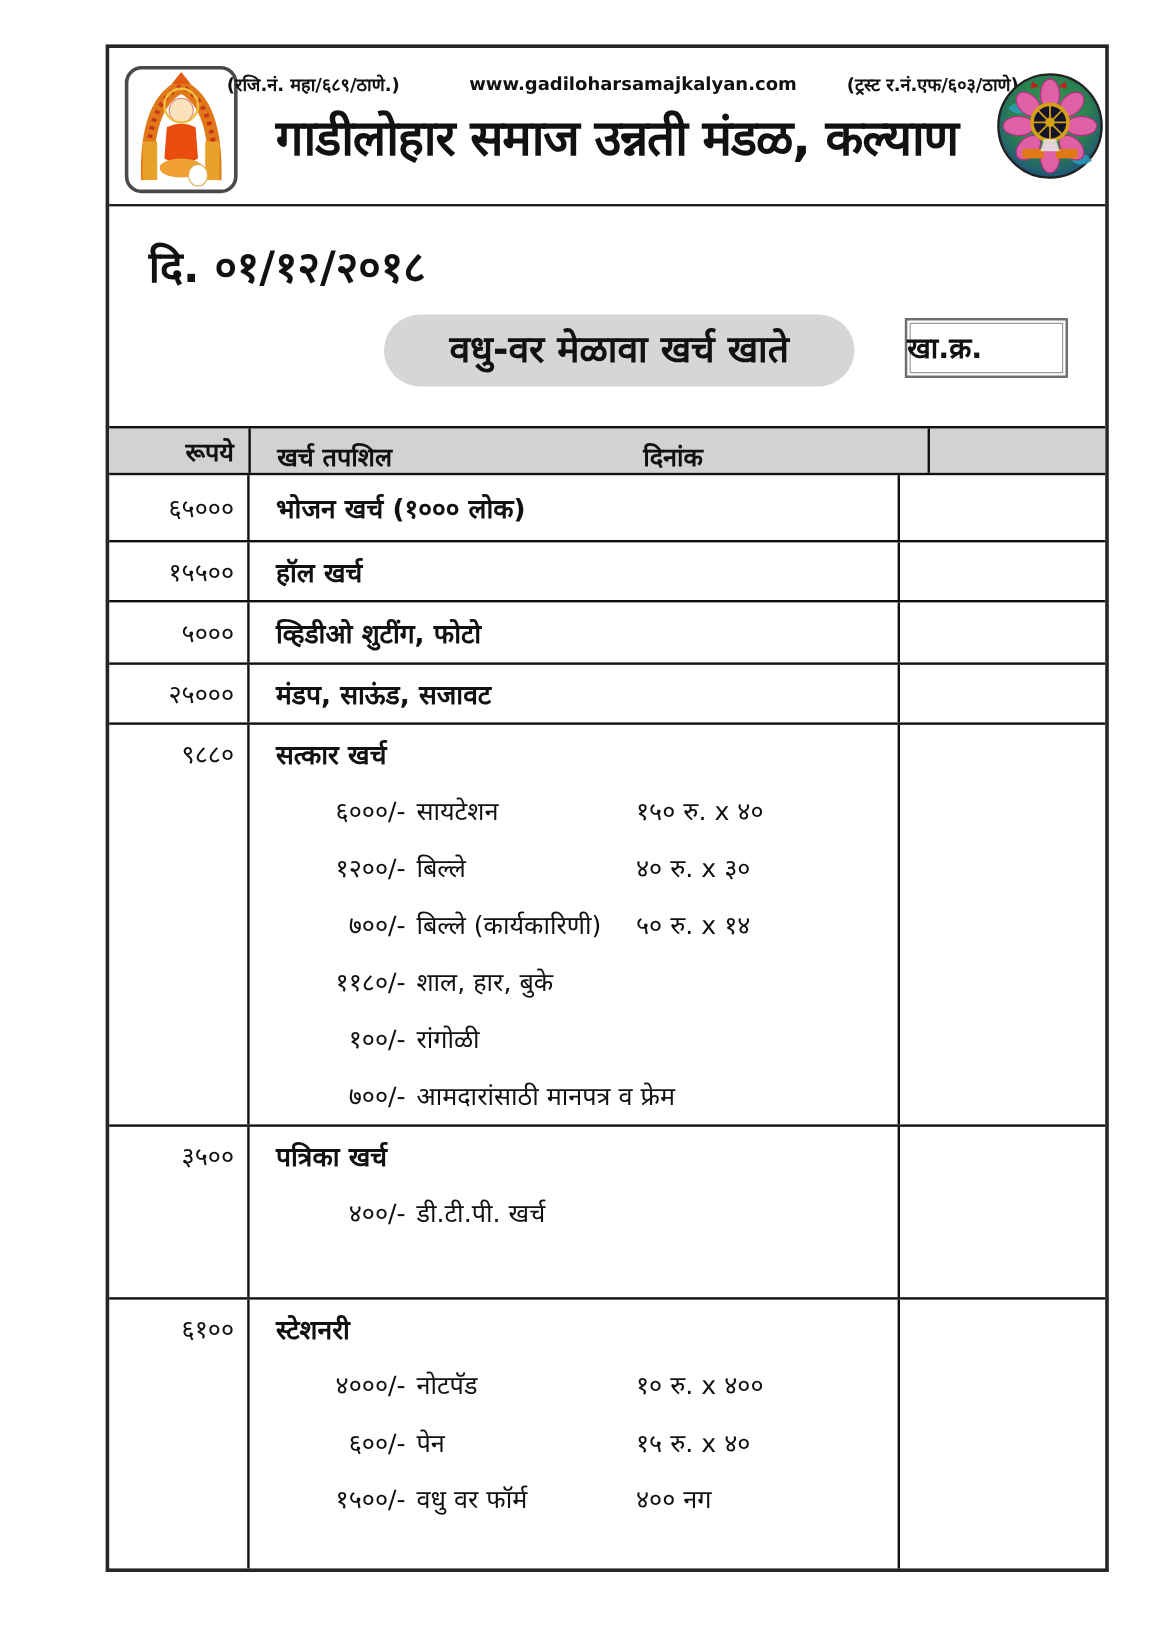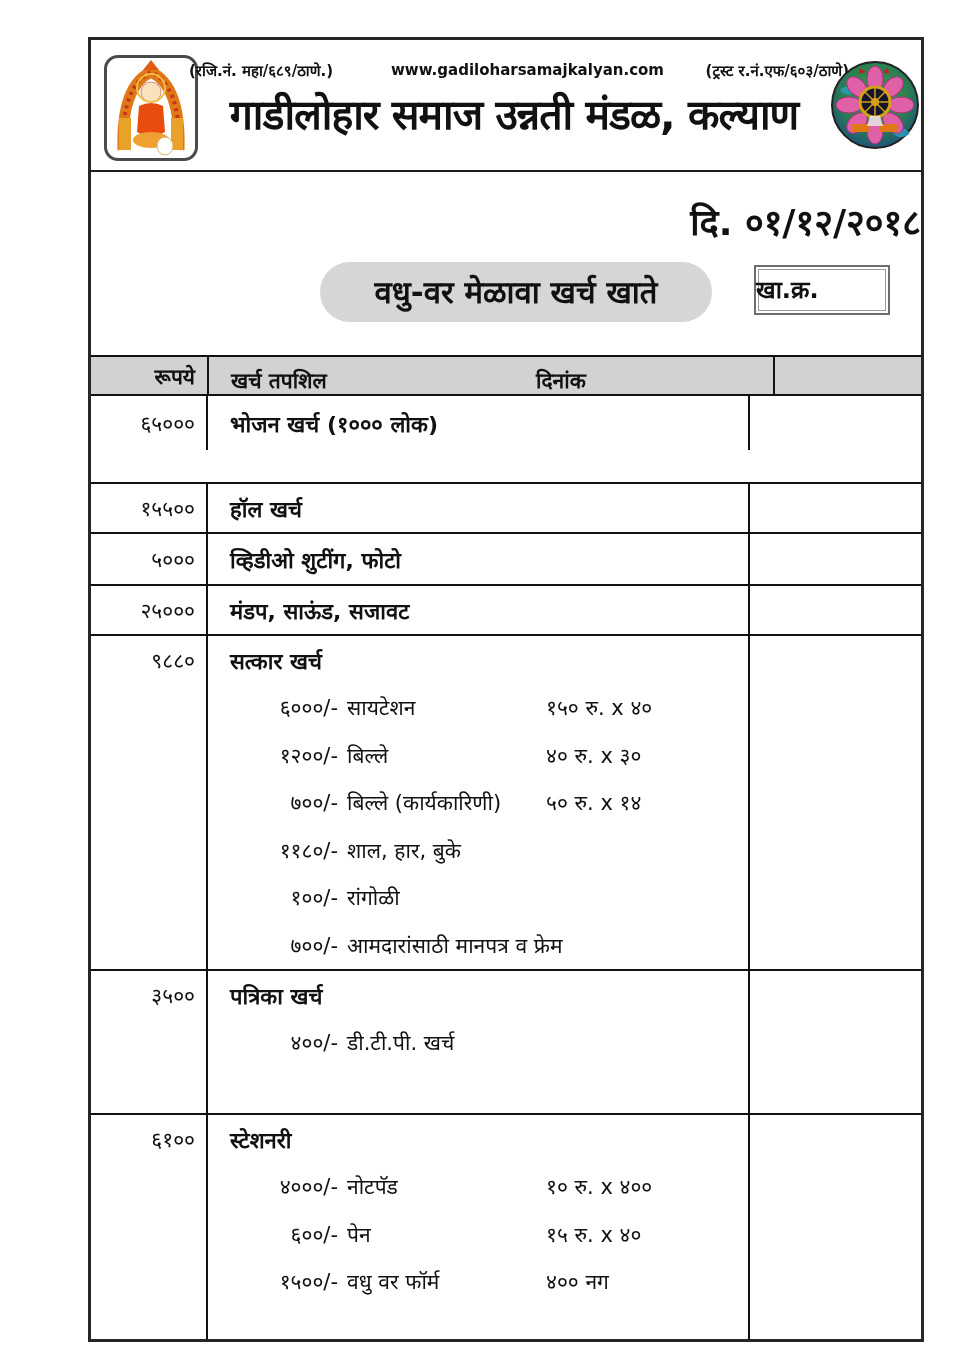--- a/index.html
+++ b/index.html
@@ -10,21 +10,21 @@
   .letterhead{height:130px;border-bottom:2px solid #1e1e1e;position:relative;}
   .logo-left{position:absolute;left:13px;top:15px;width:94px;height:106px;border:3px solid #4a4a4a;border-radius:14px;box-sizing:border-box;background:#fff;overflow:hidden;}
   .logo-right{position:absolute;right:1px;top:20px;width:90px;height:90px;}
   .reg-no{position:absolute;left:98px;top:20px;font-size:15px;font-weight:bold;}
   .website{position:absolute;left:300px;top:21px;width:260px;text-align:center;font-size:15px;font-weight:bold;}
   .trust-no{position:absolute;right:72px;top:20px;font-size:15px;font-weight:bold;}
   .org-name{position:absolute;left:108px;right:92px;top:45px;text-align:center;font-size:41px;font-weight:bold;letter-spacing:-1px;white-space:nowrap;}
 
   
   .subheader{height:183px;position:relative;}
-  .date-line{text-align:right;padding-top:25px;font-size:36px;font-weight:bold;}
+  .date-line{text-align:left;padding-top:25px;font-size:36px;font-weight:bold;padding-left:33px;}
   .title-pill{position:absolute;left:229px;top:90px;width:392px;height:60px;background:#d6d6d6;border-radius:32px;text-align:center;line-height:60px;font-size:31px;font-weight:bold;}
   .acct-box{position:absolute;right:31px;top:93px;width:136px;height:50px;border:2px solid #6e6e6e;box-shadow:inset 0 0 0 2px #fff, inset 0 0 0 3px #9a9a9a;box-sizing:border-box;font-size:24px;font-weight:bold;line-height:46px;}
 
   
   .ledger{width:100%;}
   .hdr{display:flex;background:#d2d2d2;border-top:2px solid #111;height:37px;align-items:center;}
   .h-amt{width:104px;border-right:2px solid #111;text-align:right;padding-right:12px;font-size:21px;font-weight:bold;align-self:stretch;display:flex;align-items:center;justify-content:flex-end;}
   .h-detail{width:542px;border-right:2px solid #111;padding-left:22px;font-size:21px;font-weight:bold;position:relative;align-self:stretch;display:flex;align-items:flex-end;}
   .h-date{position:absolute;left:327px;font-weight:bold;}
   .h-blank{flex:1;align-self:stretch;}
@@ -33,21 +33,21 @@
   .c-amt{width:104px;border-right:2px solid #111;box-sizing:content-box;font-size:21px;display:flex;justify-content:flex-end;padding-right:11px;}
   .c-amt.mid{align-items:center;}
   .c-amt.top .amt-line{height:48px;display:flex;align-items:center;margin-left:23px;}
   .c-detail{width:542px;border-right:2px solid #111;padding-left:22px;position:relative;box-sizing:border-box;}
   .c-detail.vcenter{display:flex;flex-direction:column;justify-content:center;}
   .c-blank{flex:1;}
   .line{height:47.5px;display:flex;align-items:center;position:relative;}
   .line.title{font-weight:bold;font-size:22px;}
   .item-amt{display:inline-block;width:108px;text-align:right;font-size:21px;}
   .item-label{margin-left:9px;font-size:21px;}
-  .item-qty{position:absolute;left:316px;font-size:21px;white-space:nowrap;}
+  .item-qty{position:absolute;left:300px;font-size:21px;white-space:nowrap;}
 </style>
 </head>
 <body>
 
 <div class="page">
 
   <div class="letterhead">
     <div class="logo-left">
       <svg width="88" height="100" viewBox="0 0 88 100">
         <path d="M16,92 Q14,28 44,14 Q74,28 72,92" fill="none" stroke="#e07818" stroke-width="11"></path>
@@ -124,21 +124,21 @@
     <div id="rows">
         <div class="t-row" style="height: 54px;">
           <div class="c-amt mid">
             <span class="amt-line">६५०००</span>
           </div>
           <div class="c-detail vcenter">
             <div class="line title">भोजन खर्च (१००० लोक)</div>
           </div>
           <div class="c-blank"></div>
         </div>
-        <div class="t-row" style="height: 48px; margin-top: 32px;">
+        <div class="t-row" style="height: 48px;">
           <div class="c-amt mid">
             <span class="amt-line">१५५००</span>
           </div>
           <div class="c-detail vcenter">
             <div class="line title">हॉल खर्च</div>
           </div>
           <div class="c-blank"></div>
         </div>
         <div class="t-row" style="height: 50px;">
           <div class="c-amt mid">

